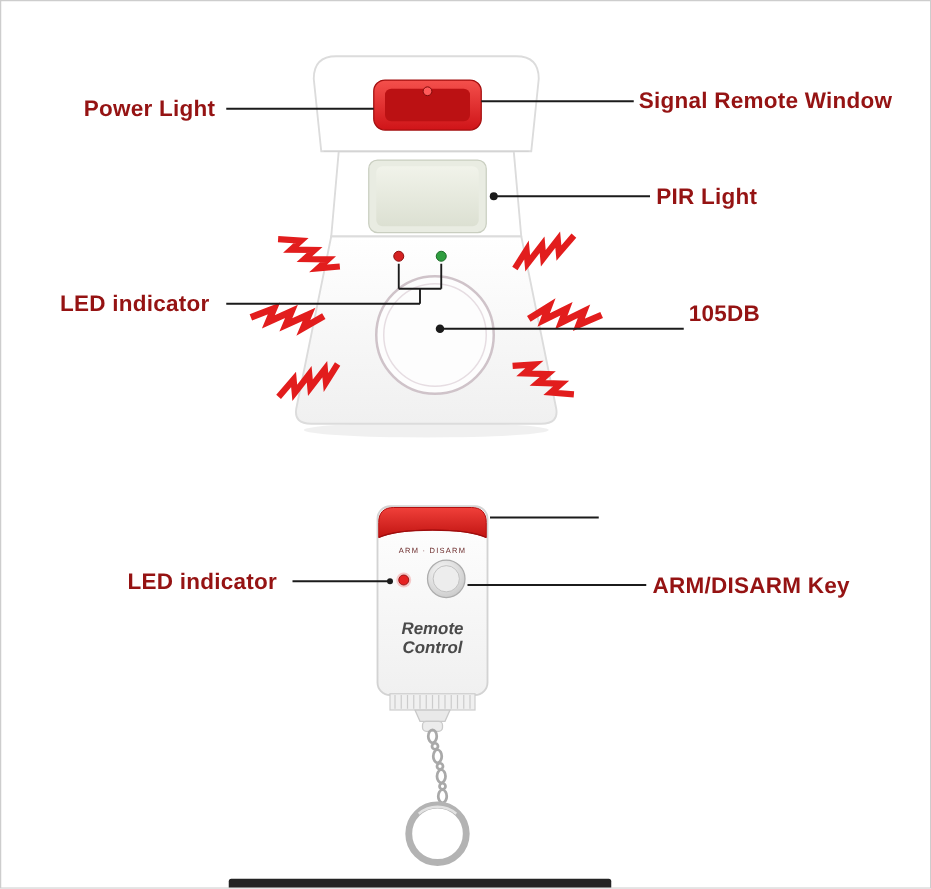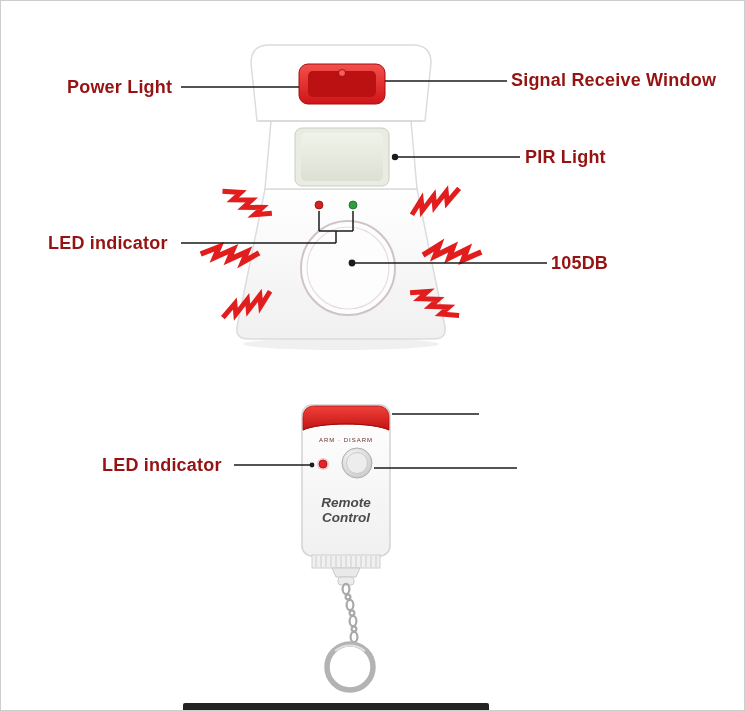--- a/index.html
+++ b/index.html
@@ -130,25 +130,26 @@
       <path d="M233,464 H311"></path>
       <circle cx="311" cy="464" r="2.4" fill="#1b1b1b" stroke="none"></circle>
       <path d="M373,467 H516"></path>
     </g>
 
     <rect x="182" y="702" width="306" height="9" rx="2" fill="#232323"></rect>
   </svg>
 
   <div class="label" style="left:66px;top:76px">Power Light</div>
 
-  <div class="label" style="left:510px;top:69px">Signal Receive Window</div>
+  <div class="label" style="left:510px;top:69px">Signal Remote Window</div>
 
   <div class="label" style="left:524px;top:146px">PIR Light</div>
 
   <div class="label" style="left:47px;top:232px">LED indicator</div>
 
-  <div class="label" style="left:550px;top:252px">105DB</div>
+  <div class="label" style="left:550px;top:240px">105DB</div>
 
 
   <div class="label" style="left:101px;top:454px">LED indicator</div>
 
+  <div class="label" style="left:521px;top:457px">ARM/DISARM Key</div>
 
 </div>
 
 </body></html>

